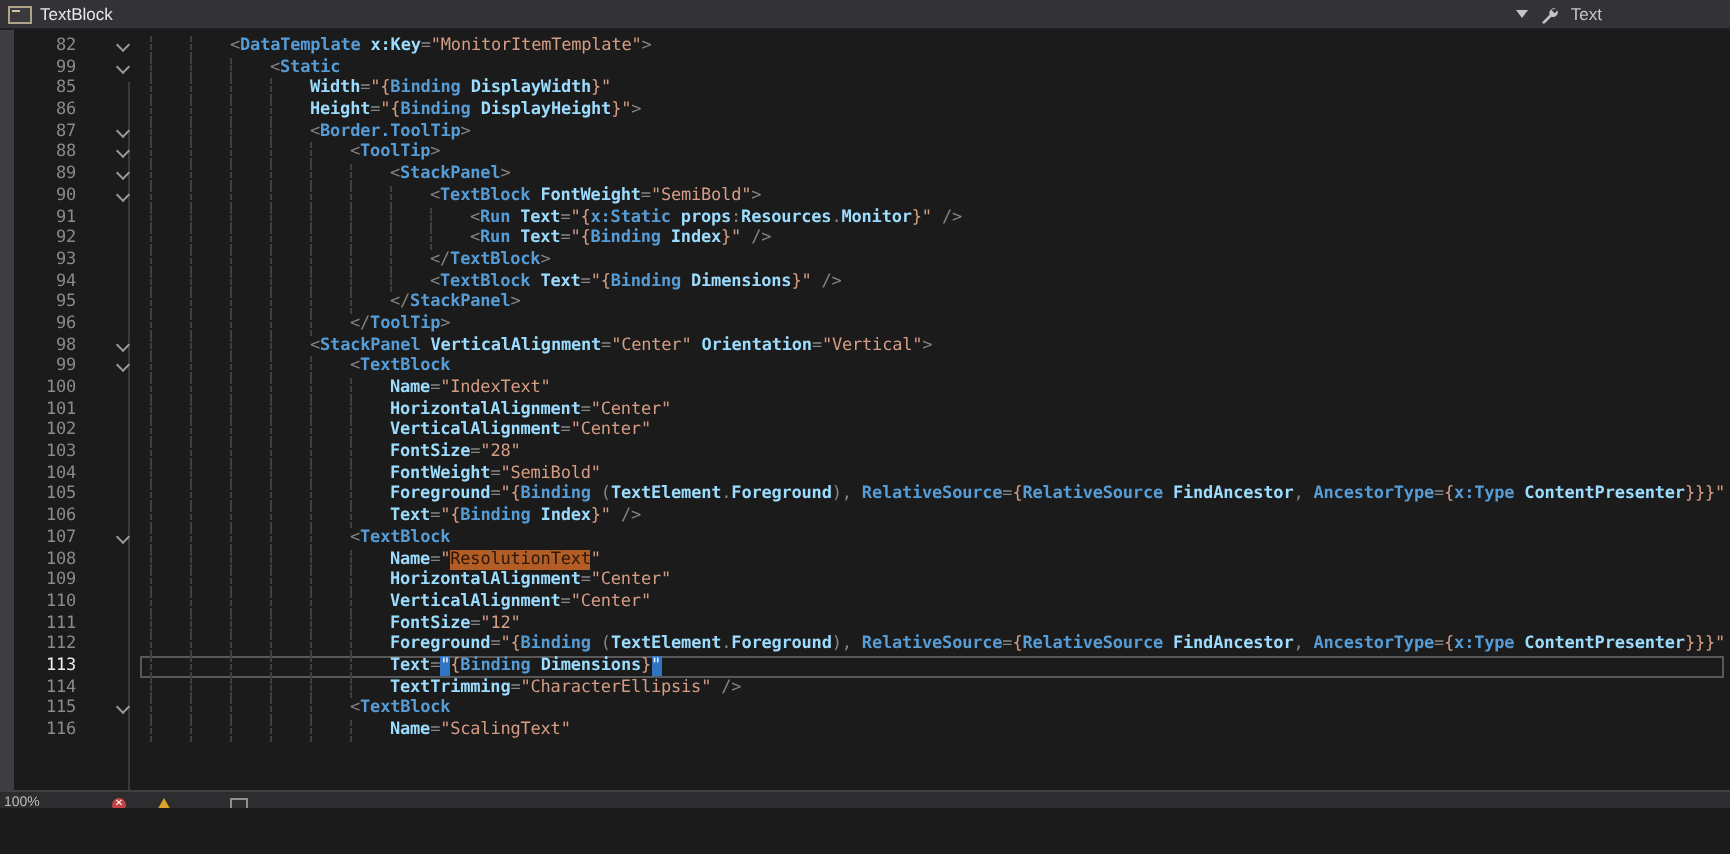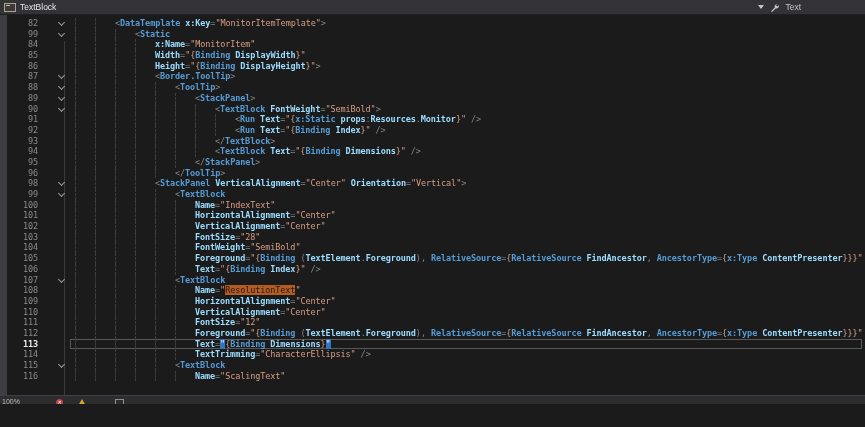--- a/index.html
+++ b/index.html
@@ -32,21 +32,21 @@
   .preview-icon{width:8px;height:7px;border:1px solid #c5c5c5;position:relative;display:inline-block;margin:0 5px 0 2px;}
   .preview-icon:before{content:"";position:absolute;left:-3px;top:2px;width:5px;height:5px;border:1px solid #6aa6dc;background:#252526;}
 
   
   .editor{position:relative;height:377px;background:#1b1b1b;overflow:hidden;flex:0 0 377px;padding-top:3px;box-sizing:content-box;}
   .glyph-margin{position:absolute;left:0;top:0;bottom:0;width:7px;background:#3e3e42;}
   .outline-rail{position:absolute;left:64px;top:26px;bottom:0;width:0;border-left:1px solid #3a3a3a;}
   .line-row{position:relative;height:10.7px;font-family:"DejaVu Sans Mono","Liberation Mono",monospace;
     font-size:8.5px;letter-spacing:-0.1px;line-height:10.7px;white-space:pre;}
   .lnum{position:absolute;left:0;width:38px;text-align:right;color:#8a8a8a;font-size:8.5px;}
-  .line-row.current .lnum{color:#ececec;font-weight:bold;}
+  .line-row.current .lnum{color:#ececec;font-weight:normal;}
   .guide{position:absolute;top:0;bottom:0;width:0;border-left:1px dashed #3e3e3e;}
   .chev{position:absolute;left:59px;top:2px;width:4px;height:4px;border-right:1px solid #9a9a9a;border-bottom:1px solid #9a9a9a;transform:rotate(45deg);}
   .code{position:absolute;top:0;}
   .cur-box{position:absolute;left:70px;right:3px;top:0;height:10.7px;border:1px solid #585858;box-sizing:border-box;}
   .t-p{color:#858585;}
   .t-tag{color:#569cd6;font-weight:bold;}
   .t-attr{color:#9cdcfe;font-weight:bold;}
   .t-kw{color:#569cd6;font-weight:bold;}
   .t-prop{color:#9cdcfe;font-weight:bold;}
   .t-val{color:#d69d85;}
@@ -78,21 +78,20 @@
       <span>Text</span>
     </div>
   </div>
 
 
   <div class="editor" id="code-area">
     <div class="glyph-margin"></div>
     <div class="outline-rail"></div>
   <div class="line-row"><span class="lnum">82</span><span class="guide" style="left: 75px;"></span><span class="guide" style="left: 95px;"></span><span class="chev"></span><span class="code" style="left: 115px;"><span class="t-p">&lt;</span><span class="t-tag">DataTemplate</span><span class="t-attr"> x:Key</span><span class="t-p">=</span><span class="t-val">"MonitorItemTemplate"</span><span class="t-p">&gt;</span></span></div>
       <div class="line-row"><span class="lnum">99</span><span class="guide" style="left: 75px;"></span><span class="guide" style="left: 95px;"></span><span class="guide" style="left: 115px;"></span><span class="chev"></span><span class="code" style="left: 135px;"><span class="t-p">&lt;</span><span class="t-tag">Static</span></span></div>
-      <div class="line-row"><span class="lnum">84</span><span class="guide" style="left: 75px;"></span><span class="guide" style="left: 95px;"></span><span class="guide" style="left: 115px;"></span><span class="guide" style="left: 135px;"></span><span class="code" style="left: 155px;"><span class="t-attr">x:Name</span><span class="t-p">=</span><span class="t-val">"MonitorItem"</span></span></div>
       <div class="line-row"><span class="lnum">85</span><span class="guide" style="left: 75px;"></span><span class="guide" style="left: 95px;"></span><span class="guide" style="left: 115px;"></span><span class="guide" style="left: 135px;"></span><span class="code" style="left: 155px;"><span class="t-attr">Width</span><span class="t-p">=</span><span class="t-val">"{</span><span class="t-kw">Binding</span><span class="t-prop"> DisplayWidth</span><span class="t-val">}"</span></span></div>
       <div class="line-row"><span class="lnum">86</span><span class="guide" style="left: 75px;"></span><span class="guide" style="left: 95px;"></span><span class="guide" style="left: 115px;"></span><span class="guide" style="left: 135px;"></span><span class="code" style="left: 155px;"><span class="t-attr">Height</span><span class="t-p">=</span><span class="t-val">"{</span><span class="t-kw">Binding</span><span class="t-prop"> DisplayHeight</span><span class="t-val">}"</span><span class="t-p">&gt;</span></span></div>
       <div class="line-row"><span class="lnum">87</span><span class="guide" style="left: 75px;"></span><span class="guide" style="left: 95px;"></span><span class="guide" style="left: 115px;"></span><span class="guide" style="left: 135px;"></span><span class="chev"></span><span class="code" style="left: 155px;"><span class="t-p">&lt;</span><span class="t-tag">Border.ToolTip</span><span class="t-p">&gt;</span></span></div>
       <div class="line-row"><span class="lnum">88</span><span class="guide" style="left: 75px;"></span><span class="guide" style="left: 95px;"></span><span class="guide" style="left: 115px;"></span><span class="guide" style="left: 135px;"></span><span class="guide" style="left: 155px;"></span><span class="chev"></span><span class="code" style="left: 175px;"><span class="t-p">&lt;</span><span class="t-tag">ToolTip</span><span class="t-p">&gt;</span></span></div>
       <div class="line-row"><span class="lnum">89</span><span class="guide" style="left: 75px;"></span><span class="guide" style="left: 95px;"></span><span class="guide" style="left: 115px;"></span><span class="guide" style="left: 135px;"></span><span class="guide" style="left: 155px;"></span><span class="guide" style="left: 175px;"></span><span class="chev"></span><span class="code" style="left: 195px;"><span class="t-p">&lt;</span><span class="t-tag">StackPanel</span><span class="t-p">&gt;</span></span></div>
       <div class="line-row"><span class="lnum">90</span><span class="guide" style="left: 75px;"></span><span class="guide" style="left: 95px;"></span><span class="guide" style="left: 115px;"></span><span class="guide" style="left: 135px;"></span><span class="guide" style="left: 155px;"></span><span class="guide" style="left: 175px;"></span><span class="guide" style="left: 195px;"></span><span class="chev"></span><span class="code" style="left: 215px;"><span class="t-p">&lt;</span><span class="t-tag">TextBlock</span><span class="t-attr"> FontWeight</span><span class="t-p">=</span><span class="t-val">"SemiBold"</span><span class="t-p">&gt;</span></span></div>
       <div class="line-row"><span class="lnum">91</span><span class="guide" style="left: 75px;"></span><span class="guide" style="left: 95px;"></span><span class="guide" style="left: 115px;"></span><span class="guide" style="left: 135px;"></span><span class="guide" style="left: 155px;"></span><span class="guide" style="left: 175px;"></span><span class="guide" style="left: 195px;"></span><span class="guide" style="left: 215px;"></span><span class="code" style="left: 235px;"><span class="t-p">&lt;</span><span class="t-tag">Run</span><span class="t-attr"> Text</span><span class="t-p">=</span><span class="t-val">"{</span><span class="t-kw">x:Static</span><span class="t-prop"> props</span><span class="t-p">:</span><span class="t-prop">Resources</span><span class="t-p">.</span><span class="t-prop">Monitor</span><span class="t-val">}"</span><span class="t-p"> /&gt;</span></span></div>
       <div class="line-row"><span class="lnum">92</span><span class="guide" style="left: 75px;"></span><span class="guide" style="left: 95px;"></span><span class="guide" style="left: 115px;"></span><span class="guide" style="left: 135px;"></span><span class="guide" style="left: 155px;"></span><span class="guide" style="left: 175px;"></span><span class="guide" style="left: 195px;"></span><span class="guide" style="left: 215px;"></span><span class="code" style="left: 235px;"><span class="t-p">&lt;</span><span class="t-tag">Run</span><span class="t-attr"> Text</span><span class="t-p">=</span><span class="t-val">"{</span><span class="t-kw">Binding</span><span class="t-prop"> Index</span><span class="t-val">}"</span><span class="t-p"> /&gt;</span></span></div>
       <div class="line-row"><span class="lnum">93</span><span class="guide" style="left: 75px;"></span><span class="guide" style="left: 95px;"></span><span class="guide" style="left: 115px;"></span><span class="guide" style="left: 135px;"></span><span class="guide" style="left: 155px;"></span><span class="guide" style="left: 175px;"></span><span class="guide" style="left: 195px;"></span><span class="code" style="left: 215px;"><span class="t-p">&lt;/</span><span class="t-tag">TextBlock</span><span class="t-p">&gt;</span></span></div>
       <div class="line-row"><span class="lnum">94</span><span class="guide" style="left: 75px;"></span><span class="guide" style="left: 95px;"></span><span class="guide" style="left: 115px;"></span><span class="guide" style="left: 135px;"></span><span class="guide" style="left: 155px;"></span><span class="guide" style="left: 175px;"></span><span class="guide" style="left: 195px;"></span><span class="code" style="left: 215px;"><span class="t-p">&lt;</span><span class="t-tag">TextBlock</span><span class="t-attr"> Text</span><span class="t-p">=</span><span class="t-val">"{</span><span class="t-kw">Binding</span><span class="t-prop"> Dimensions</span><span class="t-val">}"</span><span class="t-p"> /&gt;</span></span></div>

